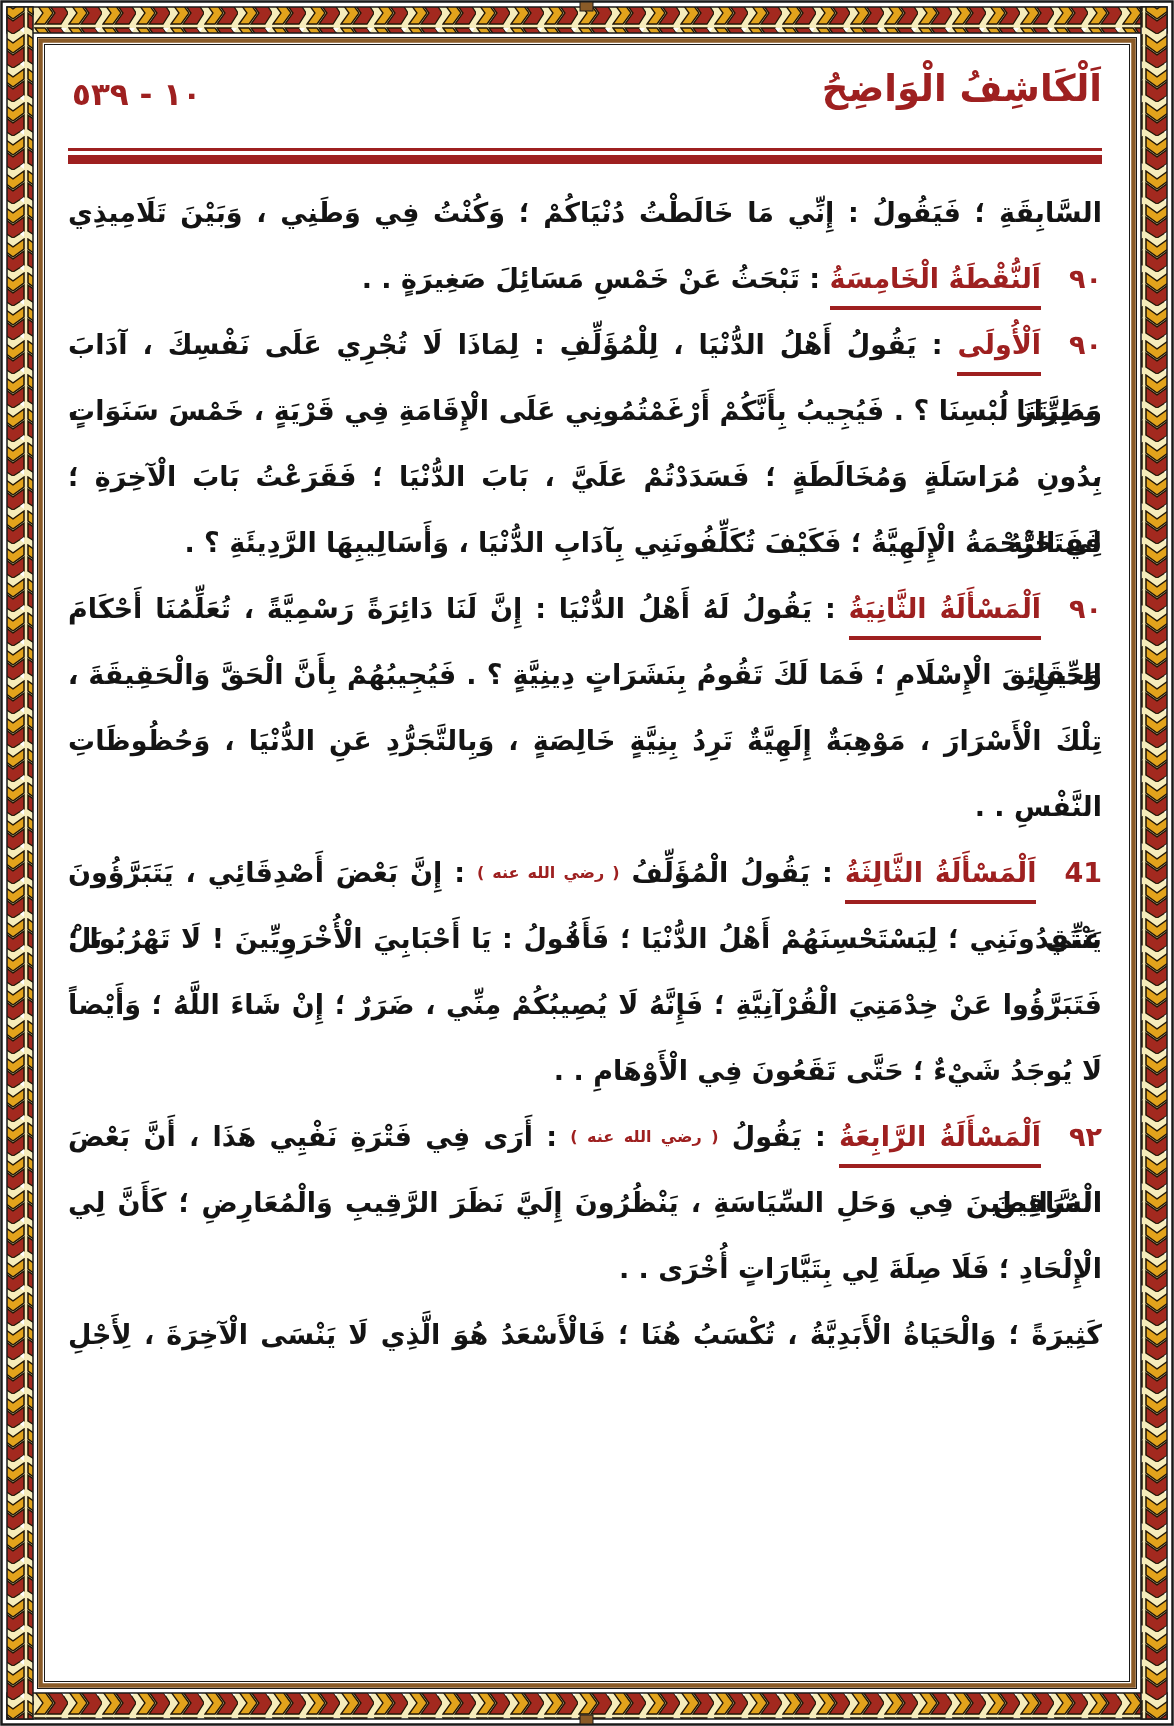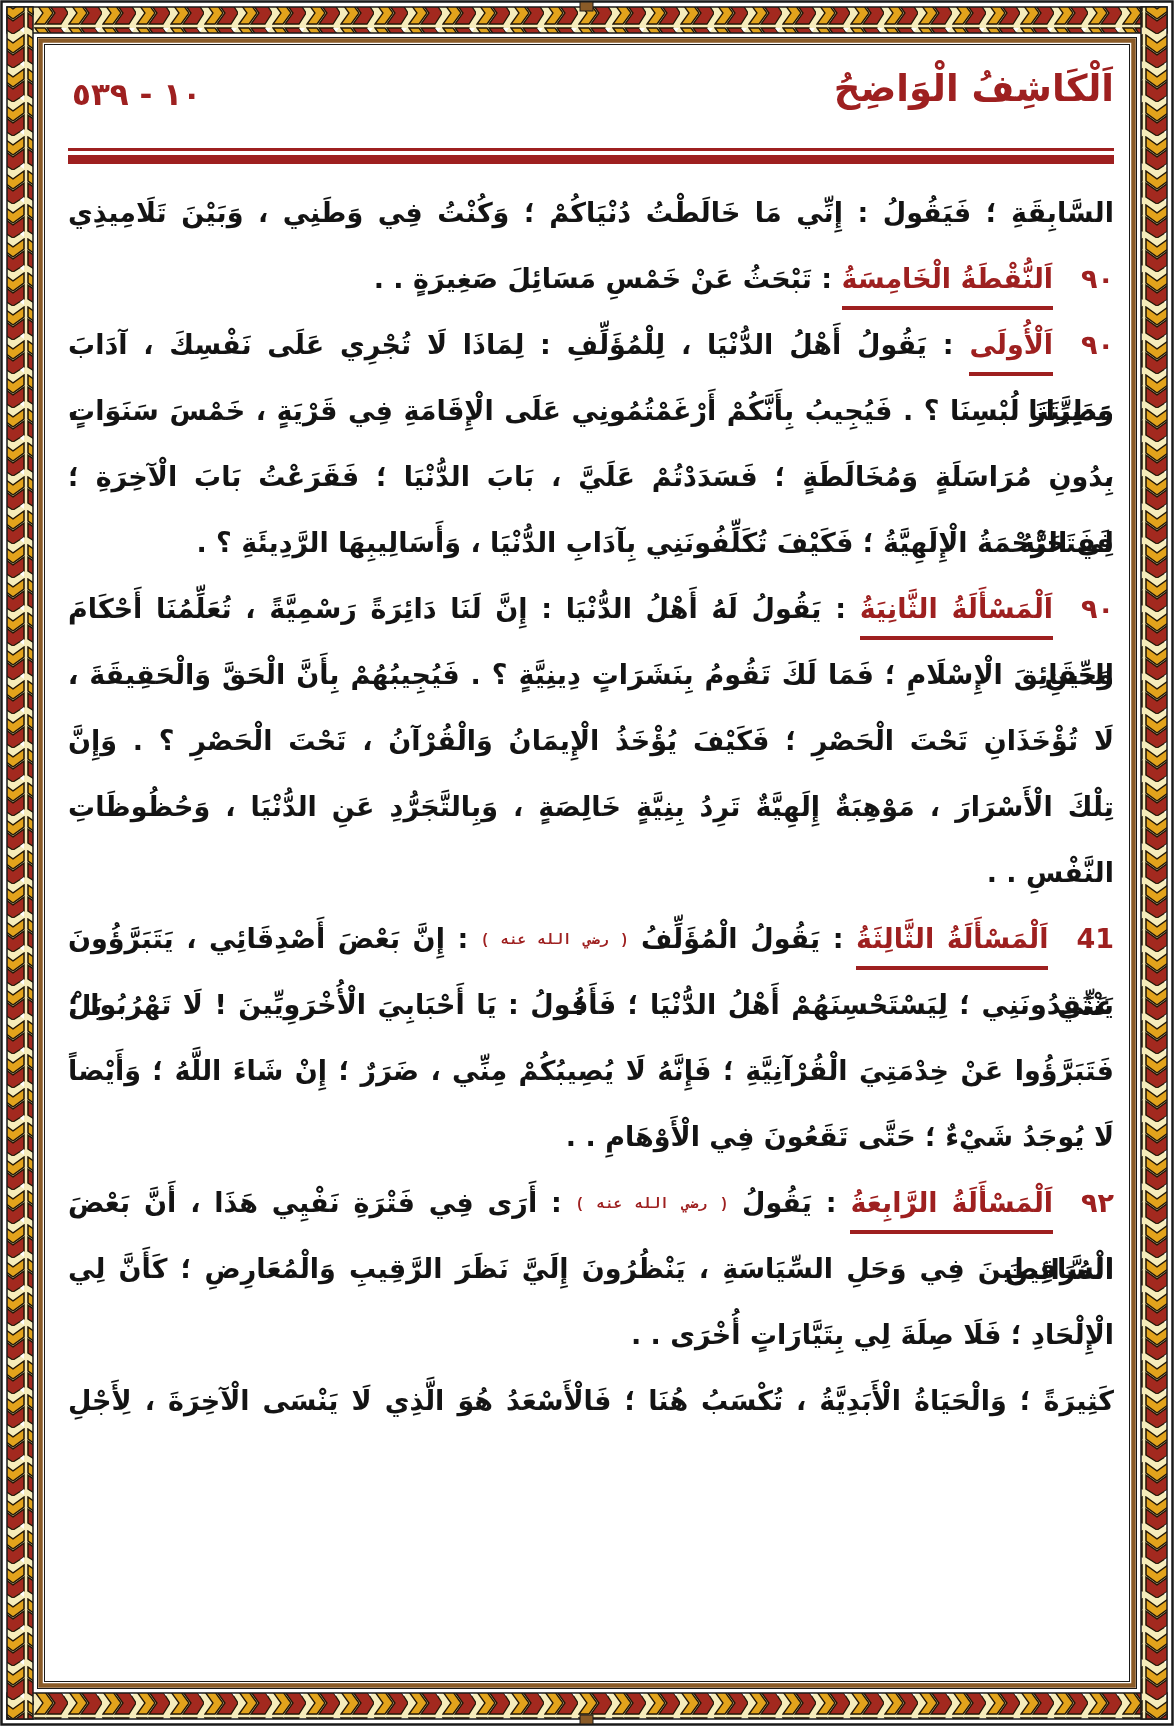--- a/index.html
+++ b/index.html
@@ -10,21 +10,21 @@
     --b-cream:#F6ECBB;
     --b-brown:#8A5B28;
   }
   html,body{margin:0;padding:0;}
   body{
     width:1174px;height:1726px;position:relative;background:#ffffff;
     font-family:"DejaVu Sans", sans-serif;color:var(--ink);overflow:hidden;
   }
   .page{position:absolute;inset:0;}
   svg.frame{position:absolute;inset:0;pointer-events:none;}
-  .content{position:absolute;top:60px;left:68px;right:60px;direction:rtl;}
+  .content{position:absolute;top:60px;left:68px;right:72px;direction:rtl;}
   .hdr{position:relative;height:80px;}
   .pagenum{
     position:absolute;left:4px;top:16px;color:var(--red);
     font-size:31px;font-weight:bold;letter-spacing:2px;
   }
   .title{
     color:var(--red);font-size:37px;font-weight:bold;
     padding-top:6px;line-height:46px;
   }
   .rule{
@@ -38,22 +38,22 @@
   .line.just{text-align-last:justify;}
   .line:not(.just){text-align-last:right;}
   .num{
     color:var(--red);font-weight:bold;margin-left:28px;letter-spacing:2px;
   }
   .heading{
     color:var(--red);font-weight:bold;
     border-bottom:4px solid var(--red);padding-bottom:12px;
   }
   .ra{
-    color:var(--red);font-size:14px;font-weight:bold;
-    vertical-align:4px;letter-spacing:0;font-family:Liberation Mono, monospace;
+    color:var(--red);font-size:16px;font-weight:bold;
+    vertical-align:4px;letter-spacing:0;
   }
 </style>
 </head>
 <body>
 
 <div class="page">
 
   <svg class="frame" width="1174" height="1726" viewBox="0 0 1174 1726">
     <defs>
       <pattern id="chainH" width="34" height="26" patternUnits="userSpaceOnUse">
@@ -103,21 +103,20 @@
         </div>
         <div>
           <div class="line just"><span class="num">٩٠</span><span class="heading">اَلْأُولَى</span> : يَقُولُ أَهْلُ الدُّنْيَا ، لِلْمُؤَلِّفِ : لِمَاذَا لَا تُجْرِي عَلَى نَفْسِكَ ، آدَابَ مَدَنِيَّتَنَا ،</div>
           <div class="line just">وَطِرَازَ لُبْسِنَا ؟ . فَيُجِيبُ بِأَنَّكُمْ أَرْغَمْتُمُونِي عَلَى الْإِقَامَةِ فِي قَرْيَةٍ ، خَمْسَ سَنَوَاتٍ ،</div>
           <div class="line just">بِدُونِ مُرَاسَلَةٍ وَمُخَالَطَةٍ ؛ فَسَدَدْتُمْ عَلَيَّ ، بَابَ الدُّنْيَا ؛ فَقَرَعْتُ بَابَ الْآخِرَةِ ؛ فَفَتَحَتْهُ</div>
           <div class="line">لِيَ الرَّحْمَةُ الْإِلَهِيَّةُ ؛ فَكَيْفَ تُكَلِّفُونَنِي بِآدَابِ الدُّنْيَا ، وَأَسَالِيبِهَا الرَّدِيئَةِ ؟ .</div>
         </div>
         <div>
           <div class="line just"><span class="num">٩٠</span><span class="heading">اَلْمَسْأَلَةُ الثَّانِيَةُ</span> : يَقُولُ لَهُ أَهْلُ الدُّنْيَا : إِنَّ لَنَا دَائِرَةً رَسْمِيَّةً ، تُعَلِّمُنَا أَحْكَامَ الدِّينِ ،</div>
           <div class="line just">وَحَقَائِقَ الْإِسْلَامِ ؛ فَمَا لَكَ تَقُومُ بِنَشَرَاتٍ دِينِيَّةٍ ؟ . فَيُجِيبُهُمْ بِأَنَّ الْحَقَّ وَالْحَقِيقَةَ ،</div>
-          <div class="line just">لَا تُؤْخَذَانِ تَحْتَ الْحَصْرِ ؛ فَكَيْفَ يُؤْخَذُ الْإِيمَانُ وَالْقُرْآنُ ، تَحْتَ الْحَصْرِ ؟ . وَإِنَّ</div>
           <div class="line just">تِلْكَ الْأَسْرَارَ ، مَوْهِبَةٌ إِلَهِيَّةٌ تَرِدُ بِنِيَّةٍ خَالِصَةٍ ، وَبِالتَّجَرُّدِ عَنِ الدُّنْيَا ، وَحُظُوظَاتِ</div>
           <div class="line">النَّفْسِ . .</div>
         </div>
         <div>
           <div class="line just"><span class="num">41</span><span class="heading">اَلْمَسْأَلَةُ الثَّالِثَةُ</span> : يَقُولُ الْمُؤَلِّفُ <span class="ra">( رضي الله عنه )</span> : إِنَّ بَعْضَ أَصْدِقَائِي ، يَتَبَرَّؤُونَ عَنِّي ؛ بَلْ</div>
           <div class="line just">يَنْتَقِدُونَنِي ؛ لِيَسْتَحْسِنَهُمْ أَهْلُ الدُّنْيَا ؛ فَأَقُولُ : يَا أَحْبَابِيَ الْأُخْرَوِيِّينَ ! لَا تَهْرُبُوا ؛</div>
           <div class="line just">فَتَبَرَّؤُوا عَنْ خِدْمَتِيَ الْقُرْآنِيَّةِ ؛ فَإِنَّهُ لَا يُصِيبُكُمْ مِنِّي ، ضَرَرٌ ؛ إِنْ شَاءَ اللَّهُ ؛ وَأَيْضاً</div>
           <div class="line">لَا يُوجَدُ شَيْءٌ ؛ حَتَّى تَقَعُونَ فِي الْأَوْهَامِ . .</div>
         </div>
         <div>

